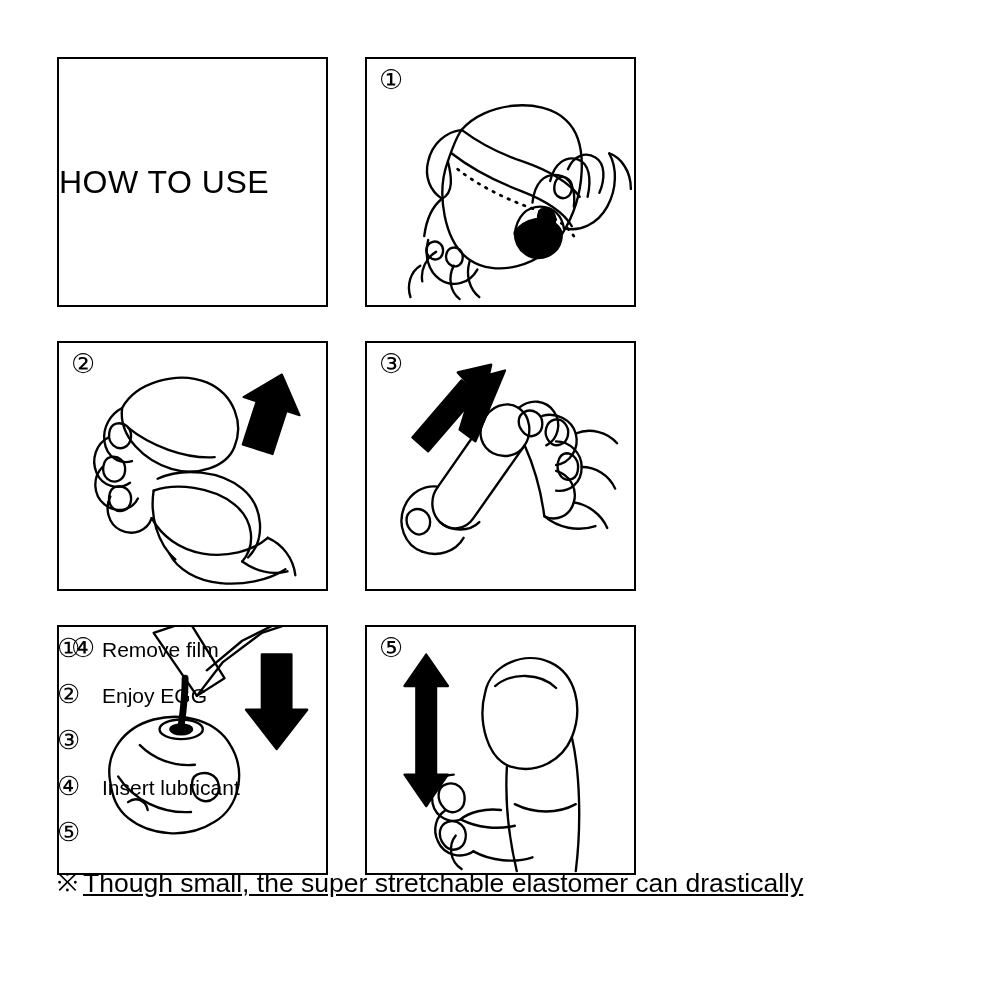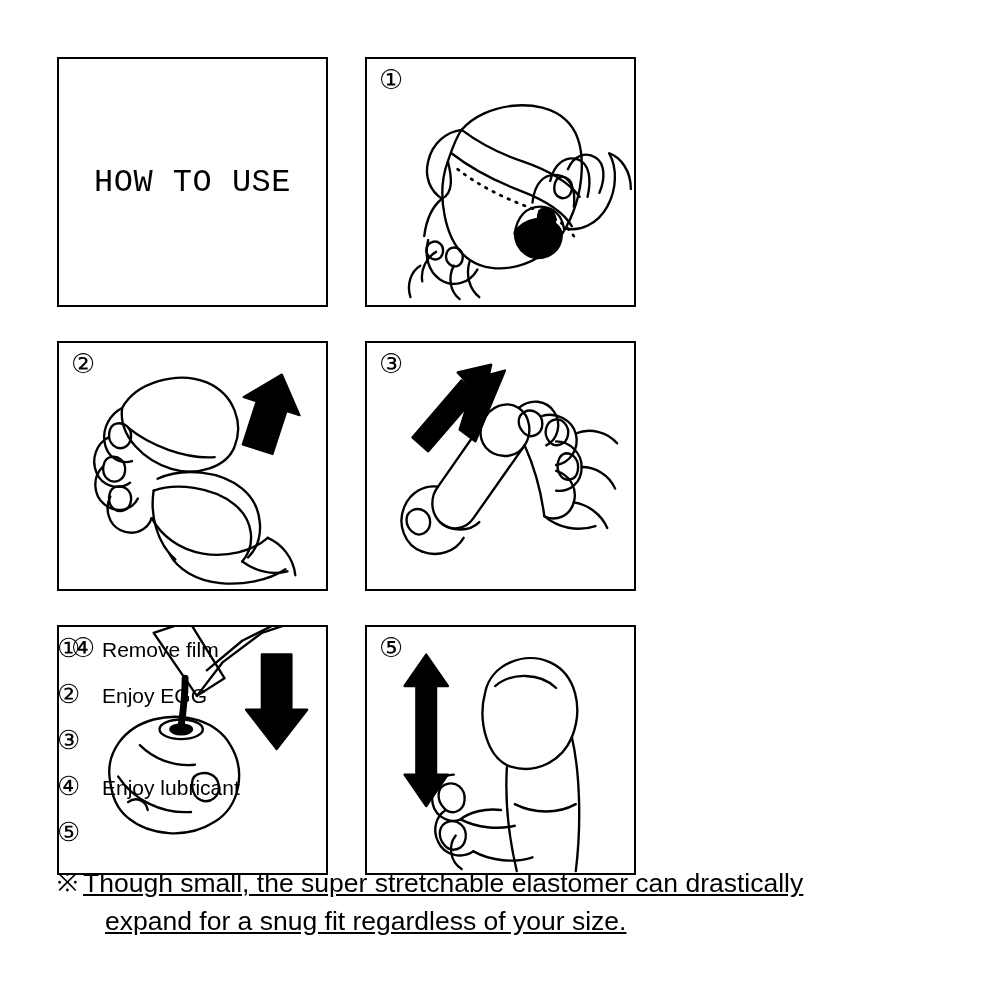--- a/index.html
+++ b/index.html
@@ -54,24 +54,22 @@
     top: 8px;
     font-size: 27px;
     line-height: 1;
     z-index: 3;
   }
   .title-panel-text {
     position: absolute;
     left: 0; right: 0;
     top: 50%;
     transform: translateY(-50%);
-    text-align: center;
     font-size: 32px;
     letter-spacing: 0.5px;
-    font-family: Liberation Mono, monospace;
   }
 
   
   .legend {
     position: absolute;
     left: 57px;
     top: 635px;
     width: 900px;
   }
   .legend-row {
@@ -293,30 +291,29 @@
       <span class="legend-mark">②</span>
       <span class="legend-label">Enjoy EGG</span>
     </div>
 
     <div class="legend-row">
       <span class="legend-mark">③</span>
     </div>
 
     <div class="legend-row">
       <span class="legend-mark">④</span>
-      <span class="legend-label">Enjoy lubricant</span>
+      <span class="legend-label">Insert lubricant</span>
     </div>
 
     <div class="legend-row">
       <span class="legend-mark">⑤</span>
     </div>
 
     <div class="note">
       <span class="note-mark">※</span>
       <span class="note-text">
         <span>Though small, the super stretchable elastomer can drastically</span>
-        <span class="line2">expand for a snug fit regardless of your size.</span>
       </span>
     </div>
 
   </div>
 
 </div>
 
 </body></html>

